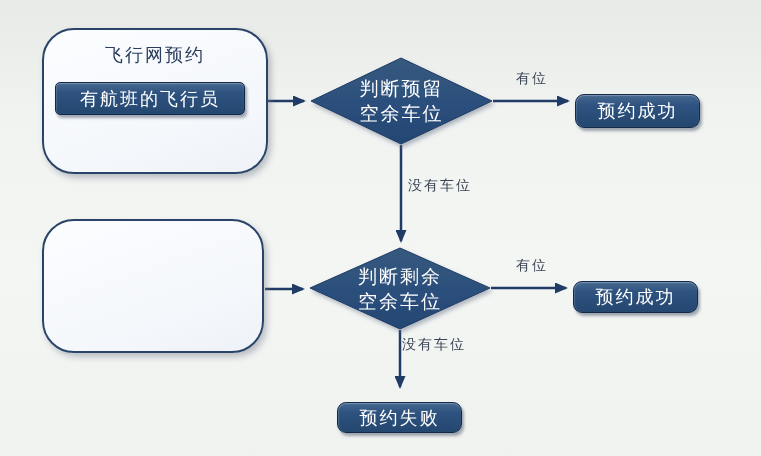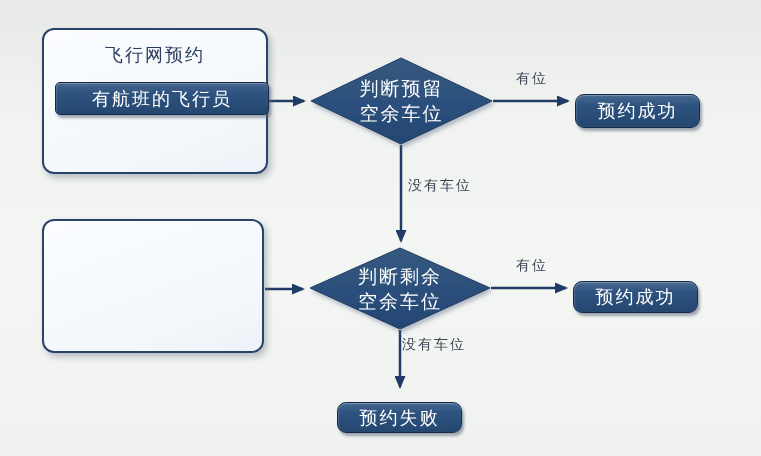--- a/index.html
+++ b/index.html
@@ -17,21 +17,21 @@
   .layer-svg {
     position: absolute;
     left: 0; top: 0;
     width: 761px; height: 456px;
   }
   
   .group {
     position: absolute;
     background: linear-gradient(160deg, #fbfdff 0%, #f4f7fb 70%, #eef2f8 100%);
     border: 2px solid #2a4368;
-    border-radius: 12px;
+    border-radius: 32px;
     box-shadow: 3px 4px 6px rgba(115, 124, 138, 0.45);
     box-sizing: border-box;
   }
   .group-title {
     position: absolute;
     left: 0; right: 0;
     text-align: center;
     font-size: 18px;
     letter-spacing: 2px;
     color: #2a3c5c;
@@ -104,21 +104,21 @@
     <line x1="265" y1="289" x2="303" y2="289" stroke="#1f3b66" stroke-width="2.5" marker-end="url(#ah)"></line>
     <line x1="491" y1="288" x2="566" y2="288" stroke="#1f3b66" stroke-width="2.5" marker-end="url(#ah)"></line>
     <line x1="400" y1="330" x2="400" y2="387" stroke="#1f3b66" stroke-width="2.5" marker-end="url(#ah)"></line>
 
     <polygon points="311,101 401,58 492,101 401,144" fill="url(#diamondGrad)" stroke="#1d3a63" stroke-width="1" filter="url(#softShadow)"></polygon>
     <polygon points="310,288 400,248 490,288 400,329" fill="url(#diamondGrad)" stroke="#1d3a63" stroke-width="1" filter="url(#softShadow)"></polygon>
   </svg>
 
   <div class="group" style="left:42px; top:28px; width:226px; height:146px;">
     <div class="group-title" style="top:13px;">飞行网预约</div>
-    <div class="node" style="left:11px; top:52px; width:214px; height:33px;">有航班的飞行员</div>
+    <div class="node" style="left:11px; top:52px; width:190px; height:33px;">有航班的飞行员</div>
   </div>
 
   <div class="group" style="left:42px; top:219px; width:222px; height:134px;">
   </div>
 
   <div class="decision-label" style="left:321px; top:74px; width:161px; height:54px;">
     <span>判断预留</span>
     <span>空余车位</span>
   </div>
   <div class="decision-label" style="left:320px; top:263px; width:160px; height:52px;">

